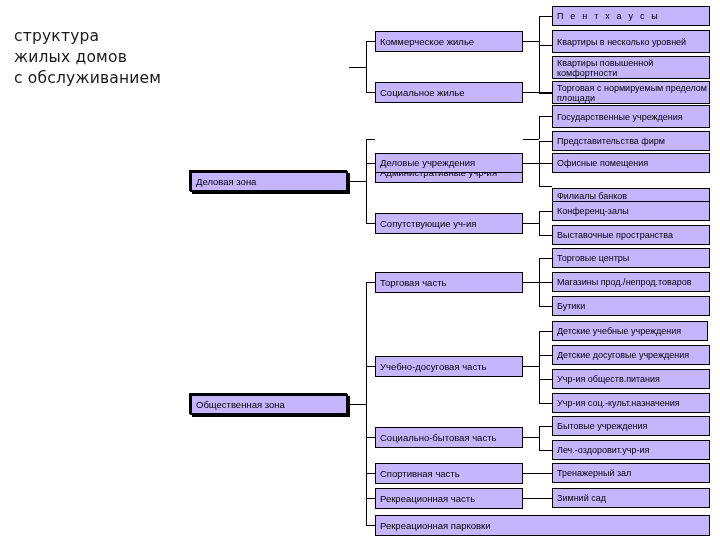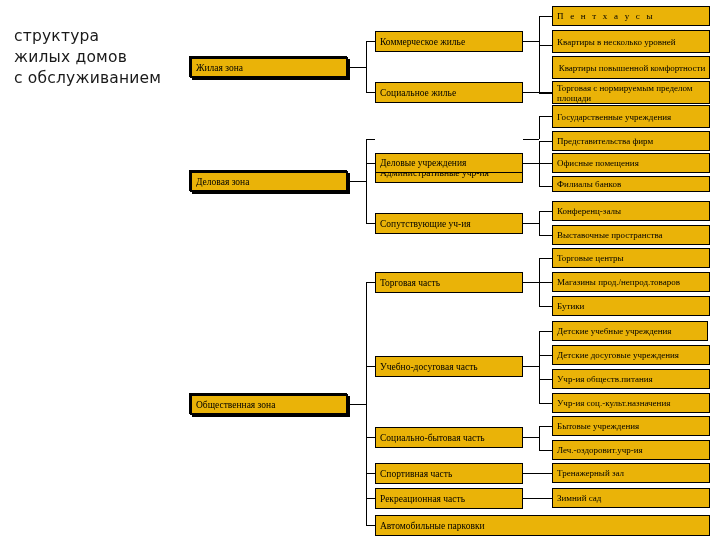--- a/index.html
+++ b/index.html
@@ -24,24 +24,24 @@
     width: 175px;
     font-family: "DejaVu Sans", sans-serif;
     font-size: 15.5px;
     line-height: 21px;
     color: #1a1a1a;
     letter-spacing: 0.2px;
   }
   .node {
     position: absolute;
     box-sizing: border-box;
-    background: #eab308;
+    background: #c4b5fd;
     border: 1px solid #000000;
     color: #000000;
-    font-family: Liberation Serif, serif;
+    font-family: Liberation Sans, sans-serif;
     display: flex;
     align-items: center;
     padding-left: 4px;
     padding-right: 2px;
     overflow: hidden;
   }
   
   .node.lvl1 {
     border: 2px solid #000000;
     box-shadow: 2px 2px 0 0 #000000, -1px -1px 0 0 #000000;
@@ -148,23 +148,20 @@
 
   <div class="hline" style="left:523px; top:437px; width:16px;"></div>
   <div class="vline" style="left:539px; top:426px; height:24px;"></div>
   <div class="hline" style="left:539px; top:426px; width:13px;"></div>
   <div class="hline" style="left:539px; top:450px; width:13px;"></div>
 
   <div class="hline" style="left:523px; top:473px; width:29px;"></div>
 
   <div class="hline" style="left:523px; top:498px; width:29px;"></div>
 
-  <div class="node lvl1" style="left:190px; top:57px; width:158px; height:21px;">
-    <span class="lbl">Жилая зона</span>
-  </div>
   <div class="node lvl1" style="left:190px; top:171px; width:158px; height:21px;">
     <span class="lbl">Деловая зона</span>
   </div>
   <div class="node lvl1" style="left:190px; top:394px; width:158px; height:21px;">
     <span class="lbl">Общественная зона</span>
   </div>
 
   <div class="node lvl2" style="left:375px; top:31px; width:148px; height:21px;">
     <span class="lbl">Коммерческое жилье</span>
   </div>
@@ -210,21 +207,21 @@
   </div>
   <div class="node lvl3" style="left:552px; top:105px; width:158px; height:23px;">
     <span class="lbl">Государственные учреждения</span>
   </div>
   <div class="node lvl3" style="left:552px; top:131px; width:158px; height:20px;">
     <span class="lbl">Представительства фирм</span>
   </div>
   <div class="node lvl3" style="left:552px; top:153px; width:158px; height:20px;">
     <span class="lbl">Офисные помещения</span>
   </div>
-  <div class="node lvl3" style="left:552px; top:176px; width:158px; height:16px;">
+  <div class="node lvl3" style="left:552px; top:188px; width:158px; height:16px;">
     <span class="lbl">Филиалы банков</span>
   </div>
   <div class="node lvl3" style="left:552px; top:201px; width:158px; height:20px;">
     <span class="lbl">Конференц-залы</span>
   </div>
   <div class="node lvl3" style="left:552px; top:225px; width:158px; height:20px;">
     <span class="lbl">Выставочные пространства</span>
   </div>
   <div class="node lvl3" style="left:552px; top:248px; width:158px; height:20px;">
     <span class="lbl">Торговые центры</span>
@@ -254,16 +251,16 @@
     <span class="lbl">Леч.-оздоровит.учр-ия</span>
   </div>
   <div class="node lvl3" style="left:552px; top:463px; width:158px; height:20px;">
     <span class="lbl">Тренажерный зал</span>
   </div>
   <div class="node lvl3" style="left:552px; top:488px; width:158px; height:20px;">
     <span class="lbl">Зимний сад</span>
   </div>
 
   <div class="node wide" style="left:375px; top:515px; width:335px; height:21px;">
-    <span class="lbl">Автомобильные парковки</span>
+    <span class="lbl">Рекреационная парковки</span>
   </div>
 
 </div>
 
 </body></html>

